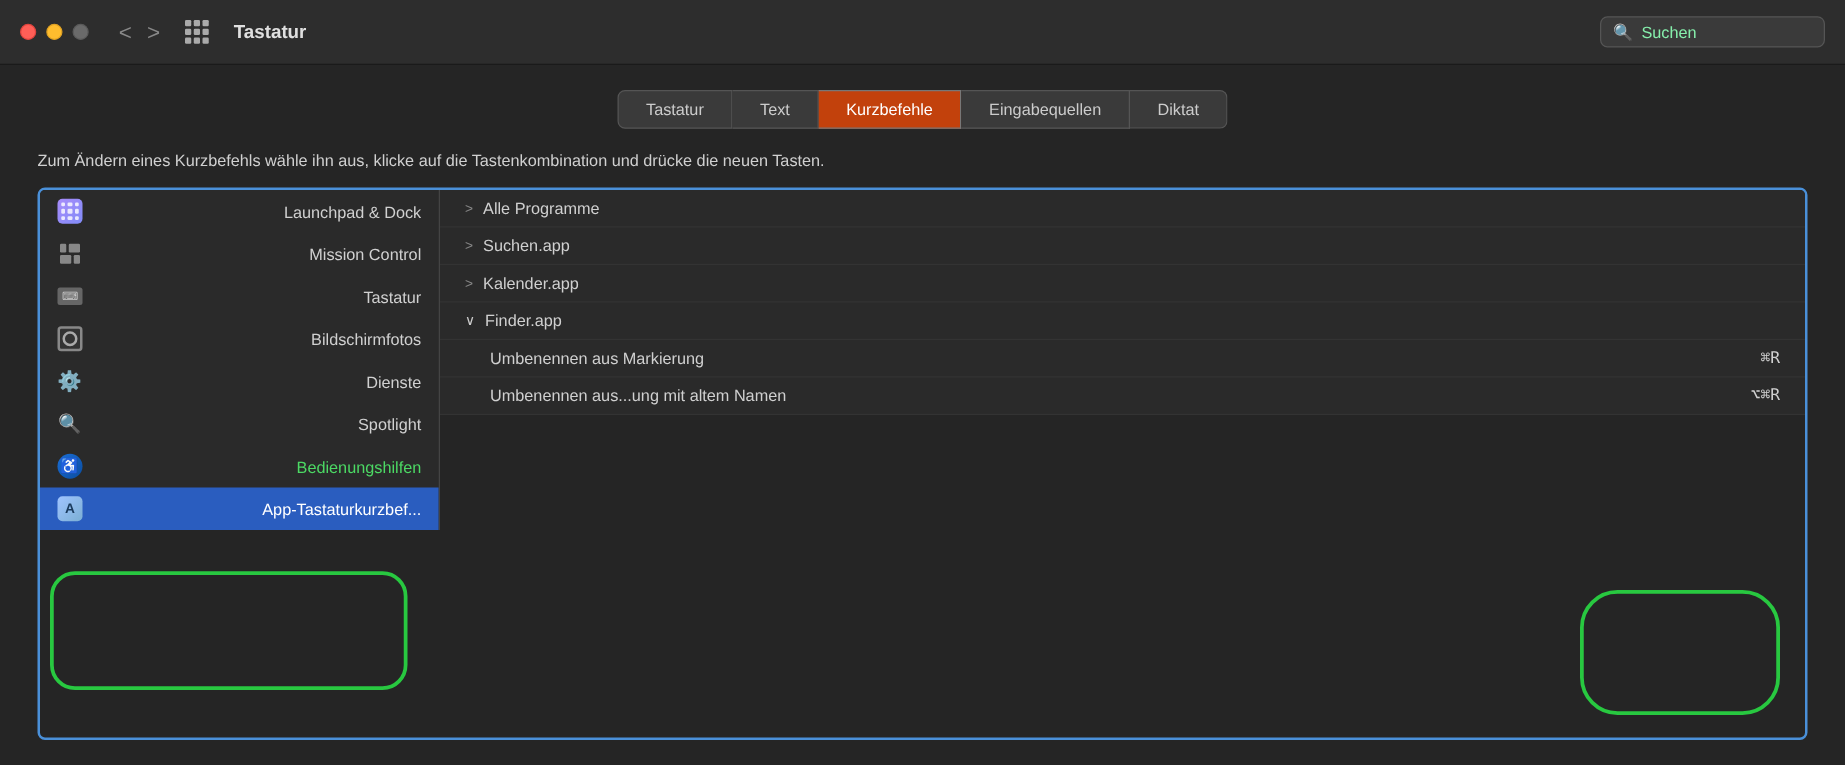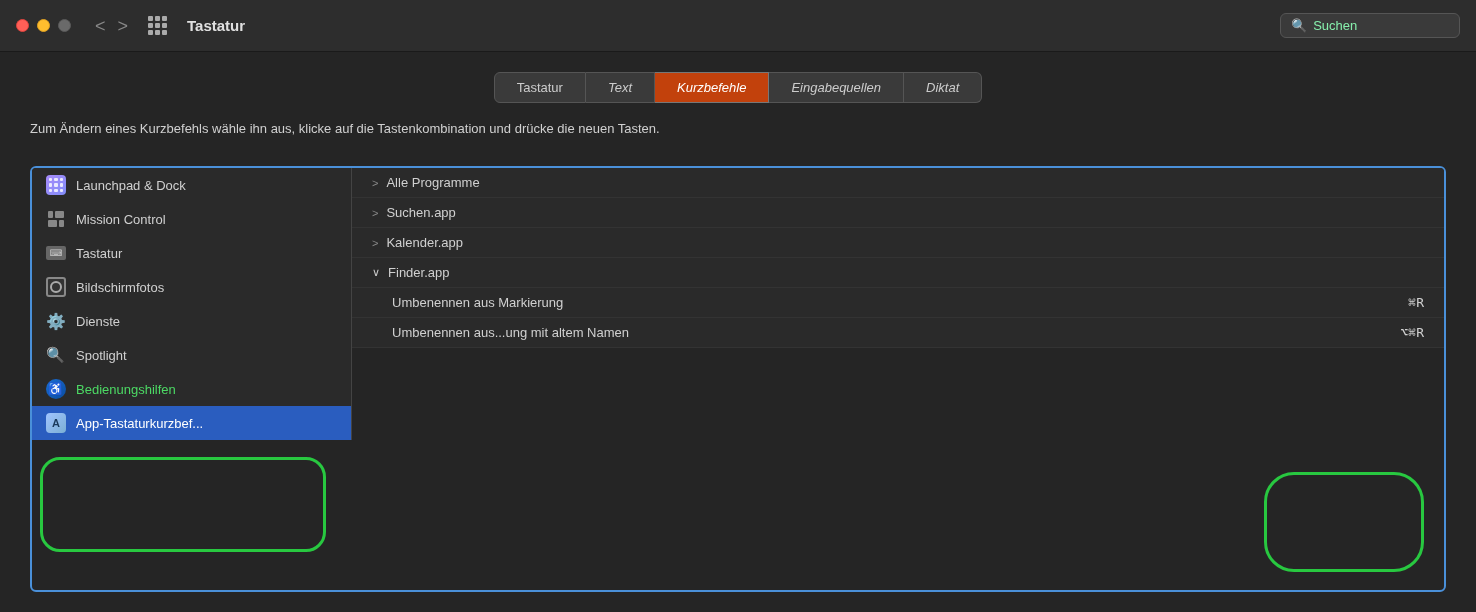--- a/index.html
+++ b/index.html
@@ -128,33 +128,32 @@
     }
     .tab:first-child {
       border-radius: 6px 0 0 6px;
     }
     .tab:last-child {
       border-radius: 0 6px 6px 0;
       text-align: right;
     }
     .tab + .tab {
       border-left: none;
-      font-style: italic;
     }
     .tab.active {
       background: #c2410c;
       color: #fff;
       border-color: #777;
     }
 
     
     .instructions {
       color: #d0d0d0;
       font-size: 13px;
-      margin-bottom: 30px;
+      margin-bottom: 14px;
       flex-shrink: 0;
     }
 
     
     .content-area {
       display: flex;
       gap: 0;
       flex: 1;
       overflow: hidden;
       border: 2px solid #4a90d9;
@@ -172,20 +171,21 @@
     }
 
     .sidebar-item {
       display: flex;
       align-items: center;
       gap: 10px;
       padding: 7px 14px;
       font-size: 13px;
       color: #d0d0d0;
       cursor: pointer;
+      justify-content: space-between;
     }
     .sidebar-item.selected {
       background: #2a5dbf;
       color: #fff;
     }
     .sidebar-item.highlighted {
       color: #4cd964;
     }
 
     .item-icon {

